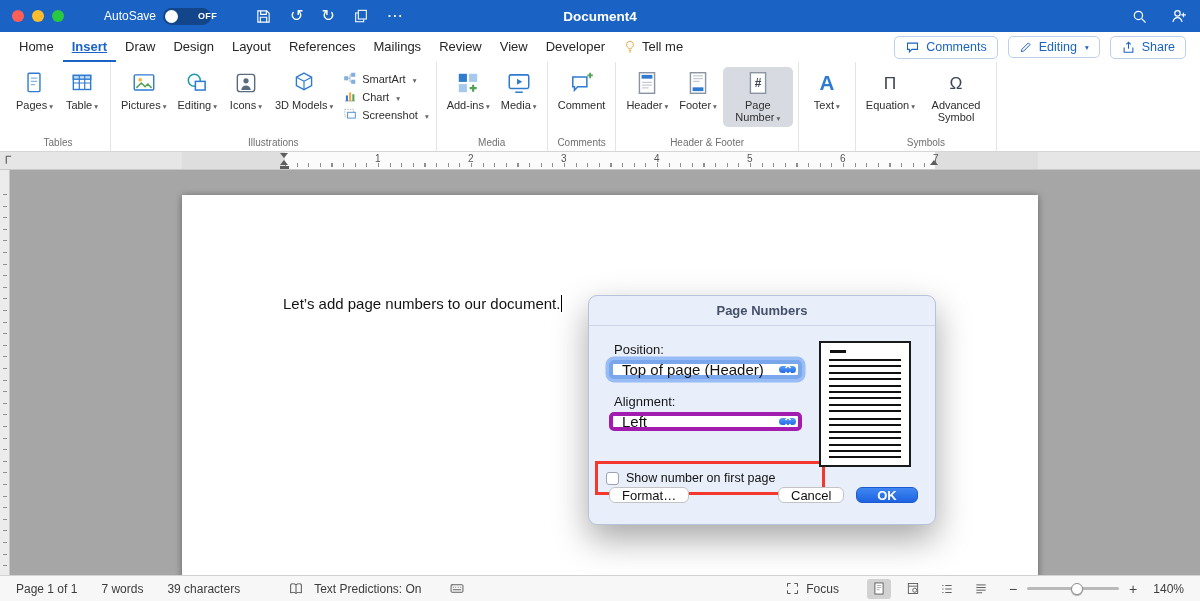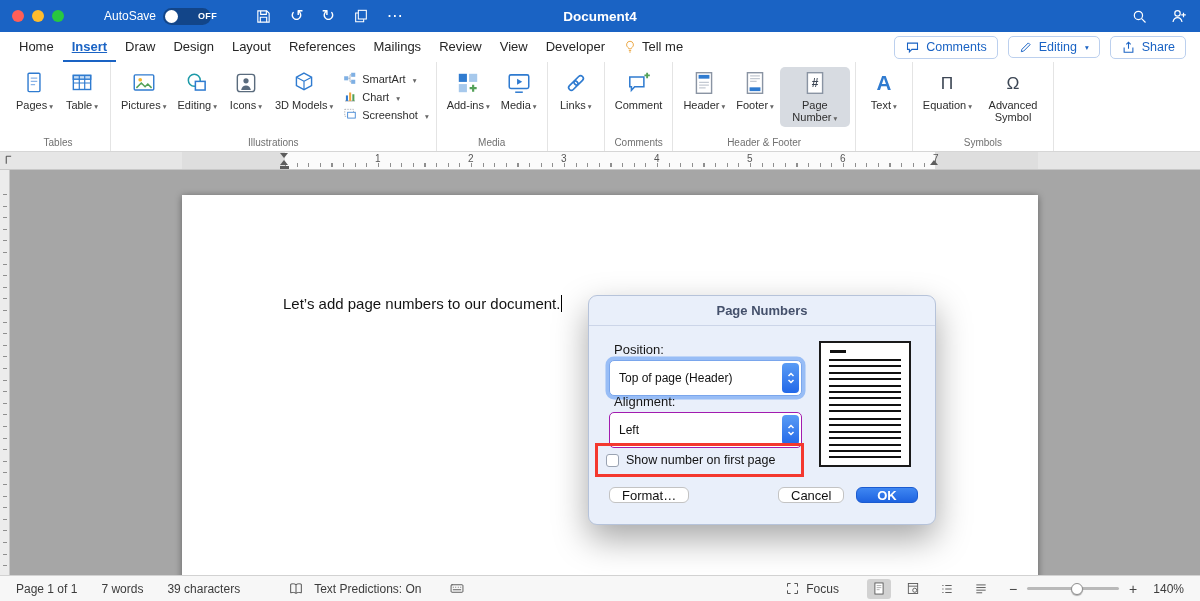--- a/index.html
+++ b/index.html
@@ -67,26 +67,26 @@
   .page{position:absolute;left:182px;top:25px;width:856px;height:420px;background:#fff;box-shadow:0 1px 7px rgba(0,0,0,.4);}
   .doc-text{position:absolute;left:101px;top:100px;font-size:15px;color:#141414;white-space:nowrap;}
   .caret{display:inline-block;width:1px;height:17px;background:#000;vertical-align:-3px;margin-left:1px;}
 
   
   .dialog{position:absolute;left:588px;top:125px;width:348px;height:230px;background:#e9effa;border:1px solid #b6c3da;border-radius:9px;box-shadow:0 14px 34px rgba(0,0,0,.35);z-index:5;}
   .dlg-title{height:30px;line-height:30px;text-align:center;font-size:13px;font-weight:700;color:#44506b;border-bottom:1px solid #ccd5e8;}
   .dlg-label{position:absolute;left:25px;font-size:13px;color:#161616;}
   .dlg-label.pos{top:46px;}
   .dlg-label.align{top:98px;}
-  .dlg-select{position:absolute;left:20px;width:193px;height:36px;background:#fff;border:1px solid #a21caf;border-radius:5px;display:flex;align-items:center;padding:0 24px 0 9px;font-size:12px;color:#111;}
+  .dlg-select{position:absolute;left:20px;width:193px;height:19px;background:#fff;border:4px solid #a21caf;border-radius:5px;display:flex;align-items:center;padding:0 24px 0 9px;font-size:15px;color:#111;}
   .dlg-select.pos-sel{top:64px;box-shadow:0 0 0 3.5px rgba(98,155,243,.6);border-color:#7aa6ec;}
   .dlg-select.align-sel{top:116px;}
   .sel-text{white-space:nowrap;overflow:hidden;}
   .stepper{position:absolute;right:2px;top:2px;bottom:2px;width:17px;border-radius:4px;background:linear-gradient(#5a9cf5,#2268e8);display:flex;align-items:center;justify-content:center;}
-  .annotation{position:absolute;left:6px;top:147px;width:209px;height:34px;border:3px solid #f4382e;display:flex;align-items:center;gap:7px;padding:0 8px;}
+  .annotation{position:absolute;left:6px;top:165px;width:230px;height:34px;border:3px solid #f4382e;display:flex;align-items:center;gap:7px;padding:0 8px;}
   .checkbox{width:13px;height:13px;background:#fff;border:1px solid #9aa3b2;border-radius:3px;flex:0 0 auto;}
   .cb-label{font-size:12.5px;color:#111;white-space:nowrap;}
   .preview{position:absolute;left:230px;top:45px;width:92px;height:126px;background:#fff;border:2px solid #1a1a1a;}
   .pv-num{position:absolute;left:9px;top:7px;width:16px;height:3px;background:#111;}
   .pv-lines{position:absolute;left:8px;right:8px;background:repeating-linear-gradient(to bottom,#111 0 2px,transparent 2px 6.4px);}
   .pv-lines.a{top:16px;height:53px;}
   .pv-lines.b{top:75px;height:40px;}
   .dbtn{position:absolute;top:191px;height:16px;border-radius:6px;font-size:13px;font-family:inherit;border:1px solid #c3c3c3;background:#fff;color:#111;padding:0 12px;}
   .dbtn.format{left:20px;}
   .dbtn.cancel{left:189px;width:66px;}
@@ -353,36 +353,20 @@
                 <path d="M10.2 8v5.5l4.8-2.75z" fill="#2f7bd0"></path>
                 <path d="M8.5 20.5h7" stroke="#2f7bd0" stroke-width="1.4" fill="none"></path>
               </svg>
             </span>
           <span class="rlabel"><span>Media</span><span class="chev">▾</span></span>
         </div>
       </div>
       <div class="rgl">Media</div>
     </div>
 
-    <div class="rgroup">
-      <div class="rgc">
-        <div class="rbtn">
-          <span class="ricon">
-              <svg width="26" height="26" viewBox="0 0 24 24">
-                <g transform="rotate(-45 12 12)" fill="none" stroke="#2f7bd0" stroke-width="1.5">
-                  <rect x="3.5" y="9.5" width="10" height="5" rx="2.5"></rect>
-                  <rect x="10.5" y="9.5" width="10" height="5" rx="2.5"></rect>
-                </g>
-              </svg>
-            </span>
-          <span class="rlabel"><span>Links</span><span class="chev">▾</span></span>
-        </div>
-      </div>
-      <div class="rgl"></div>
-    </div>
 
     <div class="rgroup">
       <div class="rgc">
         <div class="rbtn">
           <span class="ricon">
               <svg width="26" height="26" viewBox="0 0 24 24">
                 <path d="M3.5 6.5h13v9H8L5 18.7V15.5H3.5z" fill="#fff" stroke="#2f7bd0" stroke-width="1.4"></path>
                 <path d="M19.5 2.5v5M17 5h5" stroke="#53a158" stroke-width="1.7" fill="none"></path>
               </svg>
             </span>

